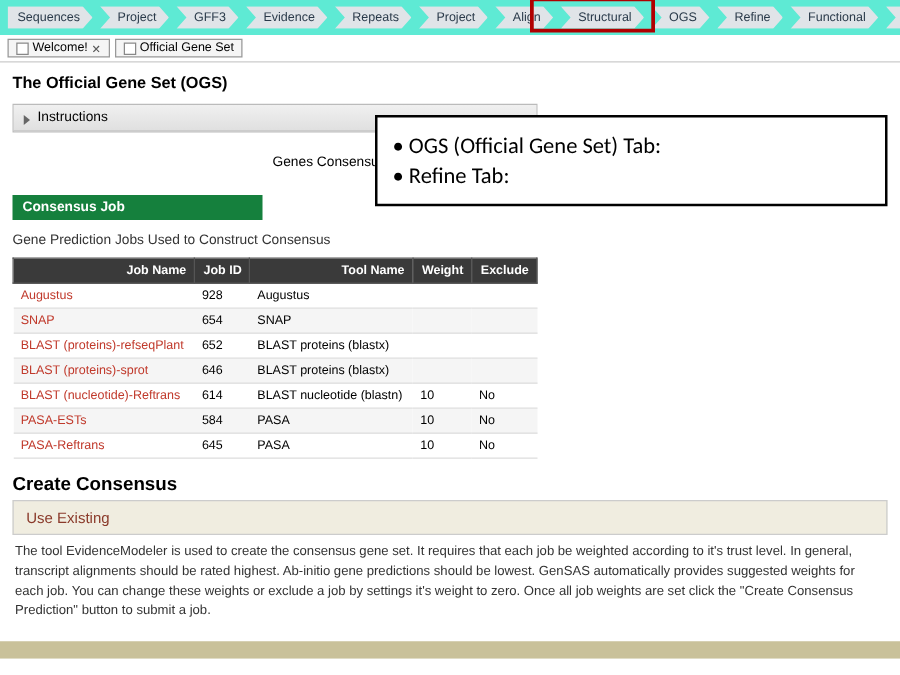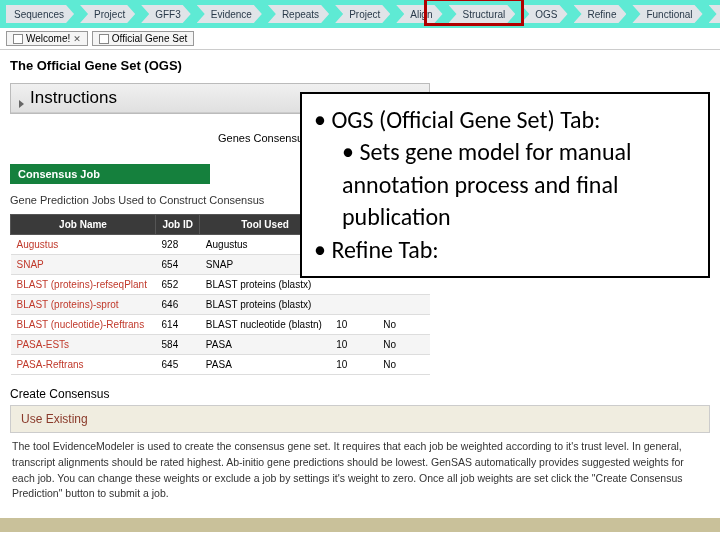--- a/index.html
+++ b/index.html
@@ -24,50 +24,50 @@
   
   .sub-bar { background: #fff; padding: 3px 6px; border-bottom: 1px solid #ccc; display: flex; align-items: center; gap: 4px; font-size: 10px; }
   .tab-small { border: 1px solid #999; padding: 1px 6px; background: #f5f5f5; display: inline-flex; align-items: center; gap: 3px; }
   .close-x { font-size: 9px; color: #555; }
   .doc-icon { width: 10px; height: 10px; background: #fff; border: 1px solid #888; display: inline-block; }
   
   .content { padding: 8px 10px; position: relative; }
   .page-title { font-weight: bold; font-size: 13px; margin-bottom: 10px; }
   
   .panel { border: 1px solid #bbb; margin-bottom: 8px; }
-  .panel-header { background: linear-gradient(#f0f0f0, #e0e0e0); padding: 4px 8px; font-size: 17px; display: flex; align-items: flex-end; gap: 6px; border-bottom: 1px solid #ccc; }
+  .panel-header { background: linear-gradient(#f0f0f0, #e0e0e0); padding: 4px 8px; font-size: 11px; display: flex; align-items: flex-end; gap: 6px; border-bottom: 1px solid #ccc; }
   .arrow-icon { width: 0; height: 0; border-top: 4px solid transparent; border-bottom: 4px solid transparent; border-left: 5px solid #666; }
   
   .two-col-row { display: flex; }
   .two-col-row .label { background: #15803d; color: #fff; padding: 4px 8px; font-size: 11px; font-weight: bold; flex: 0 0 200px; margin-top: 36px; }
   .two-col-row .value { padding: 4px 8px; font-size: 11px; flex: 1; }
   
   .muted-label { font-size: 11px; color: #333; padding: 4px 0; }
   
   table.jobs { width: 60%; border-collapse: collapse; font-size: 10px; margin-top: 4px; }
-  table.jobs th { background: #3a3a3a; color: #fff; padding: 4px 6px; text-align: center; border: 1px solid #555; font-weight: bold; }
+  table.jobs th { background: #3a3a3a; color: #fff; padding: 4px 6px; text-align: right; border: 1px solid #555; font-weight: bold; }
   table.jobs td { padding: 4px 6px; border-bottom: 1px solid #ddd; }
   table.jobs tr:nth-child(even) td { background: #f5f5f5; }
   .link { color: #c0392b; text-decoration: none; }
   
-  .section-head { font-weight: normal; font-size: 12px; margin: 12px 0 4px; }
+  .section-head { font-weight: bold; font-size: 15px; margin: 12px 0 4px; }
   .use-existing { background: #f0ede0; border: 1px solid #ccc; padding: 6px 10px; color: #8a3a2a; font-size: 12px; margin-bottom: 6px; }
   .desc-text { font-size: 10.5px; color: #333; line-height: 1.5; padding: 0 2px; }
   
   
   .callout {
     position: absolute;
     top: 42px;
     left: 300px;
     width: 410px;
     background: #fff;
     border: 2px solid #000;
     padding: 10px 12px;
     font-family: Calibri, Arial, sans-serif;
-    font-size: 24px;
+    font-size: 18px;
     line-height: 1.35;
     z-index: 10;
   }
   .callout .b1 { margin-left: 0; }
   .callout .b2 { margin-left: 28px; }
   
   .footer-bar { background: #c9c19a; height: 14px; margin-top: 8px; }
 </style>
 </head>
 <body>
@@ -118,21 +118,21 @@
     <div class="value">Genes Consensus</div>
   </div>
 
   <div class="muted-label" style="margin-top:6px;">Gene Prediction Jobs Used to Construct Consensus</div>
 
   <table class="jobs">
     <thead>
       <tr>
         <th>Job Name</th>
         <th>Job ID</th>
-        <th>Tool Used</th>
+        <th>Tool Name</th>
         <th>Weight</th>
         <th>Exclude</th>
       </tr>
     </thead>
     <tbody id="jobs-body">
         <tr>
           <td><a class="link">Augustus</a></td>
           <td>928</td>
           <td>Augustus</td>
           <td></td>
@@ -182,18 +182,17 @@
         </tr>
       </tbody>
   </table>
 
   <div class="section-head">Create Consensus</div>
   <div class="use-existing">Use Existing</div>
   <div class="desc-text">The tool EvidenceModeler is used to create the consensus gene set. It requires that each job be weighted according to it's trust level. In general, transcript alignments should be rated highest. Ab-initio gene predictions should be lowest. GenSAS automatically provides suggested weights for each job. You can change these weights or exclude a job by settings it's weight to zero. Once all job weights are set click the "Create Consensus Prediction" button to submit a job.</div>
 
   <div class="callout">
     <div class="b1">• <span>OGS (Official Gene Set) Tab:</span></div>
-    <div class="b2">• <span>Sets gene model for manual annotation process and final publication</span></div>
     <div class="b1">• <span>Refine Tab:</span></div>
   </div>
 </div>
 
 <div class="footer-bar"></div>
 
 </body></html>

